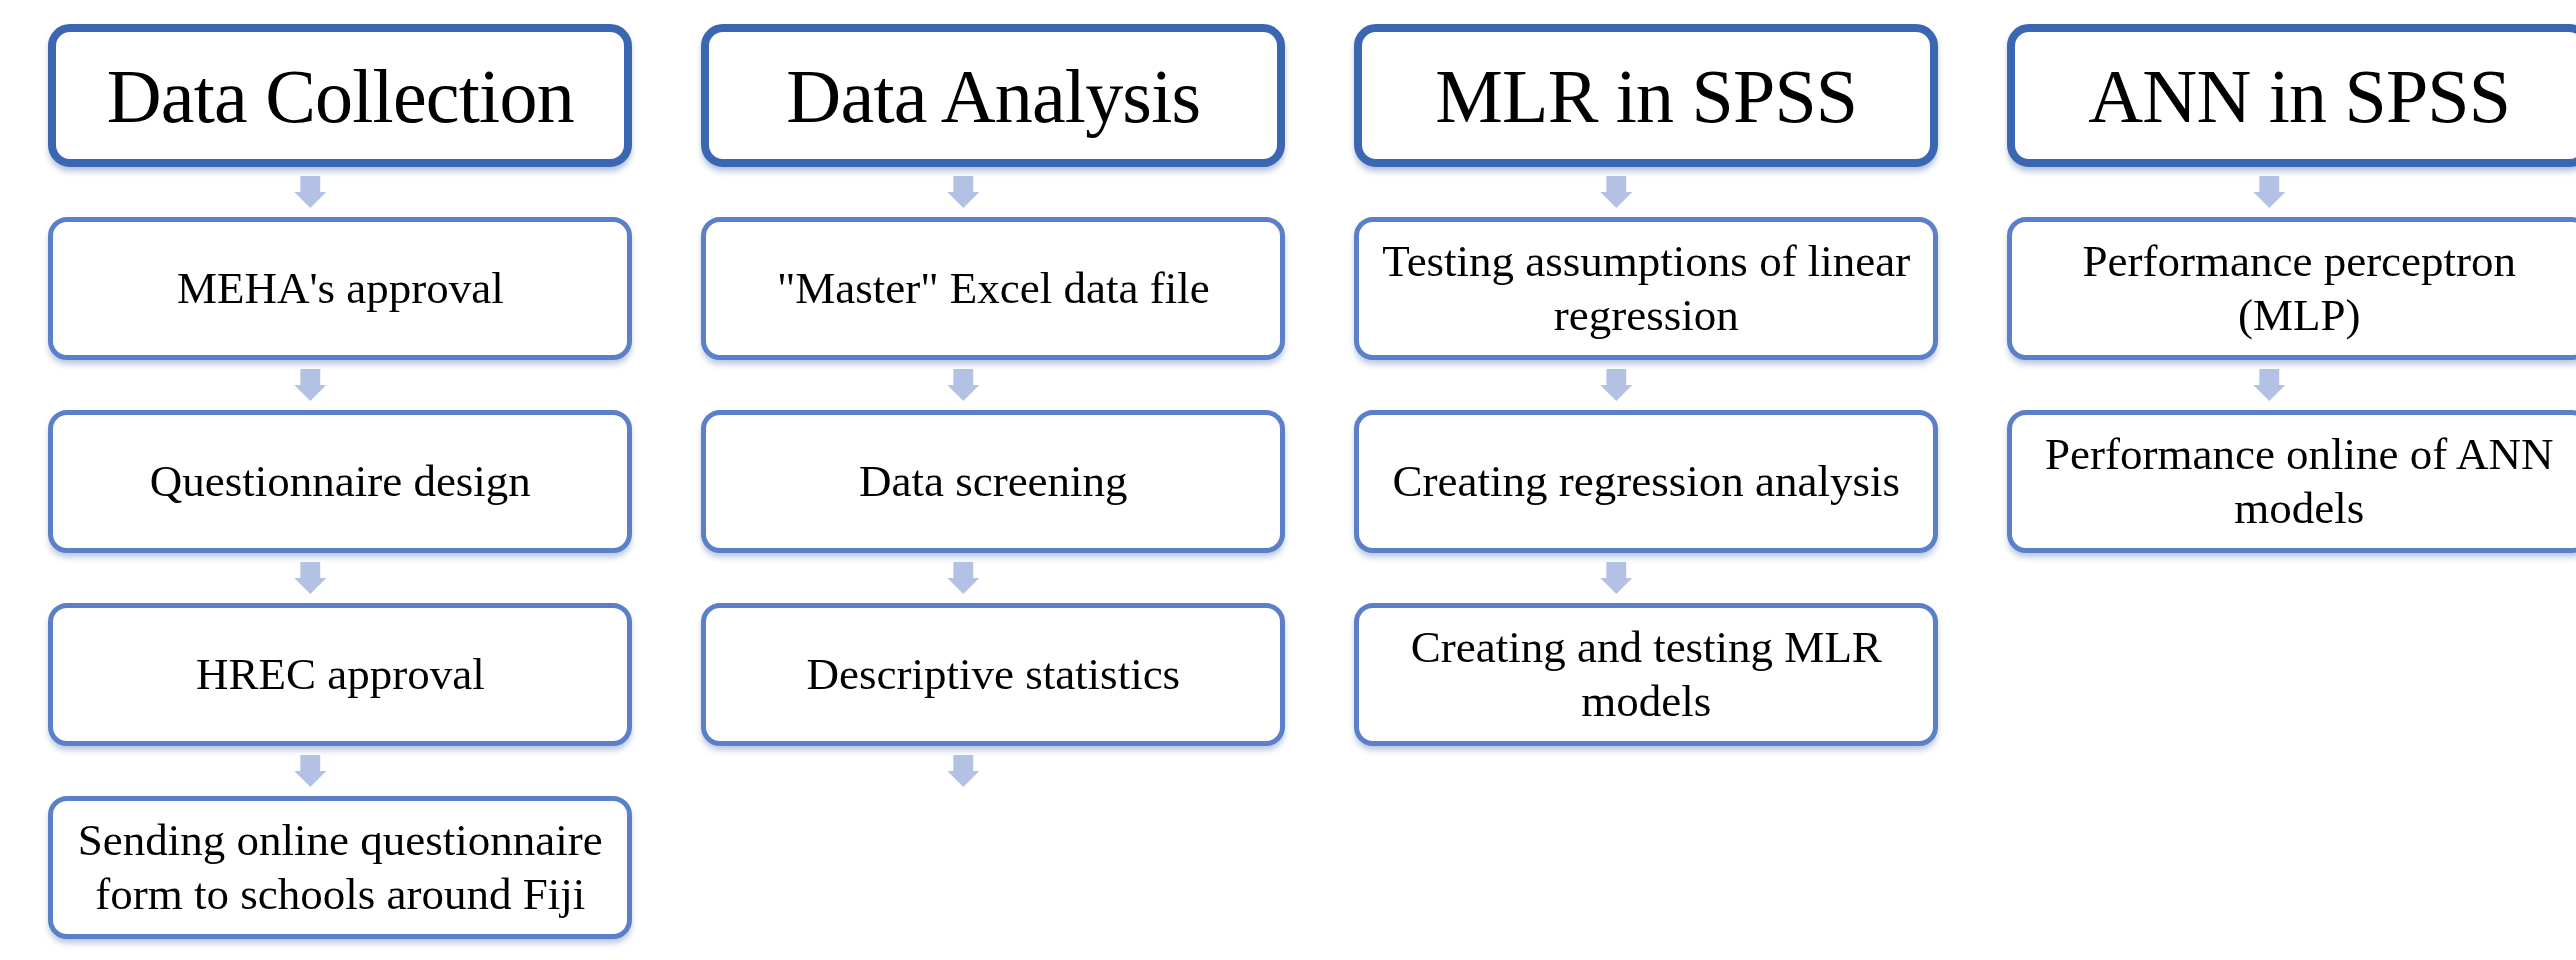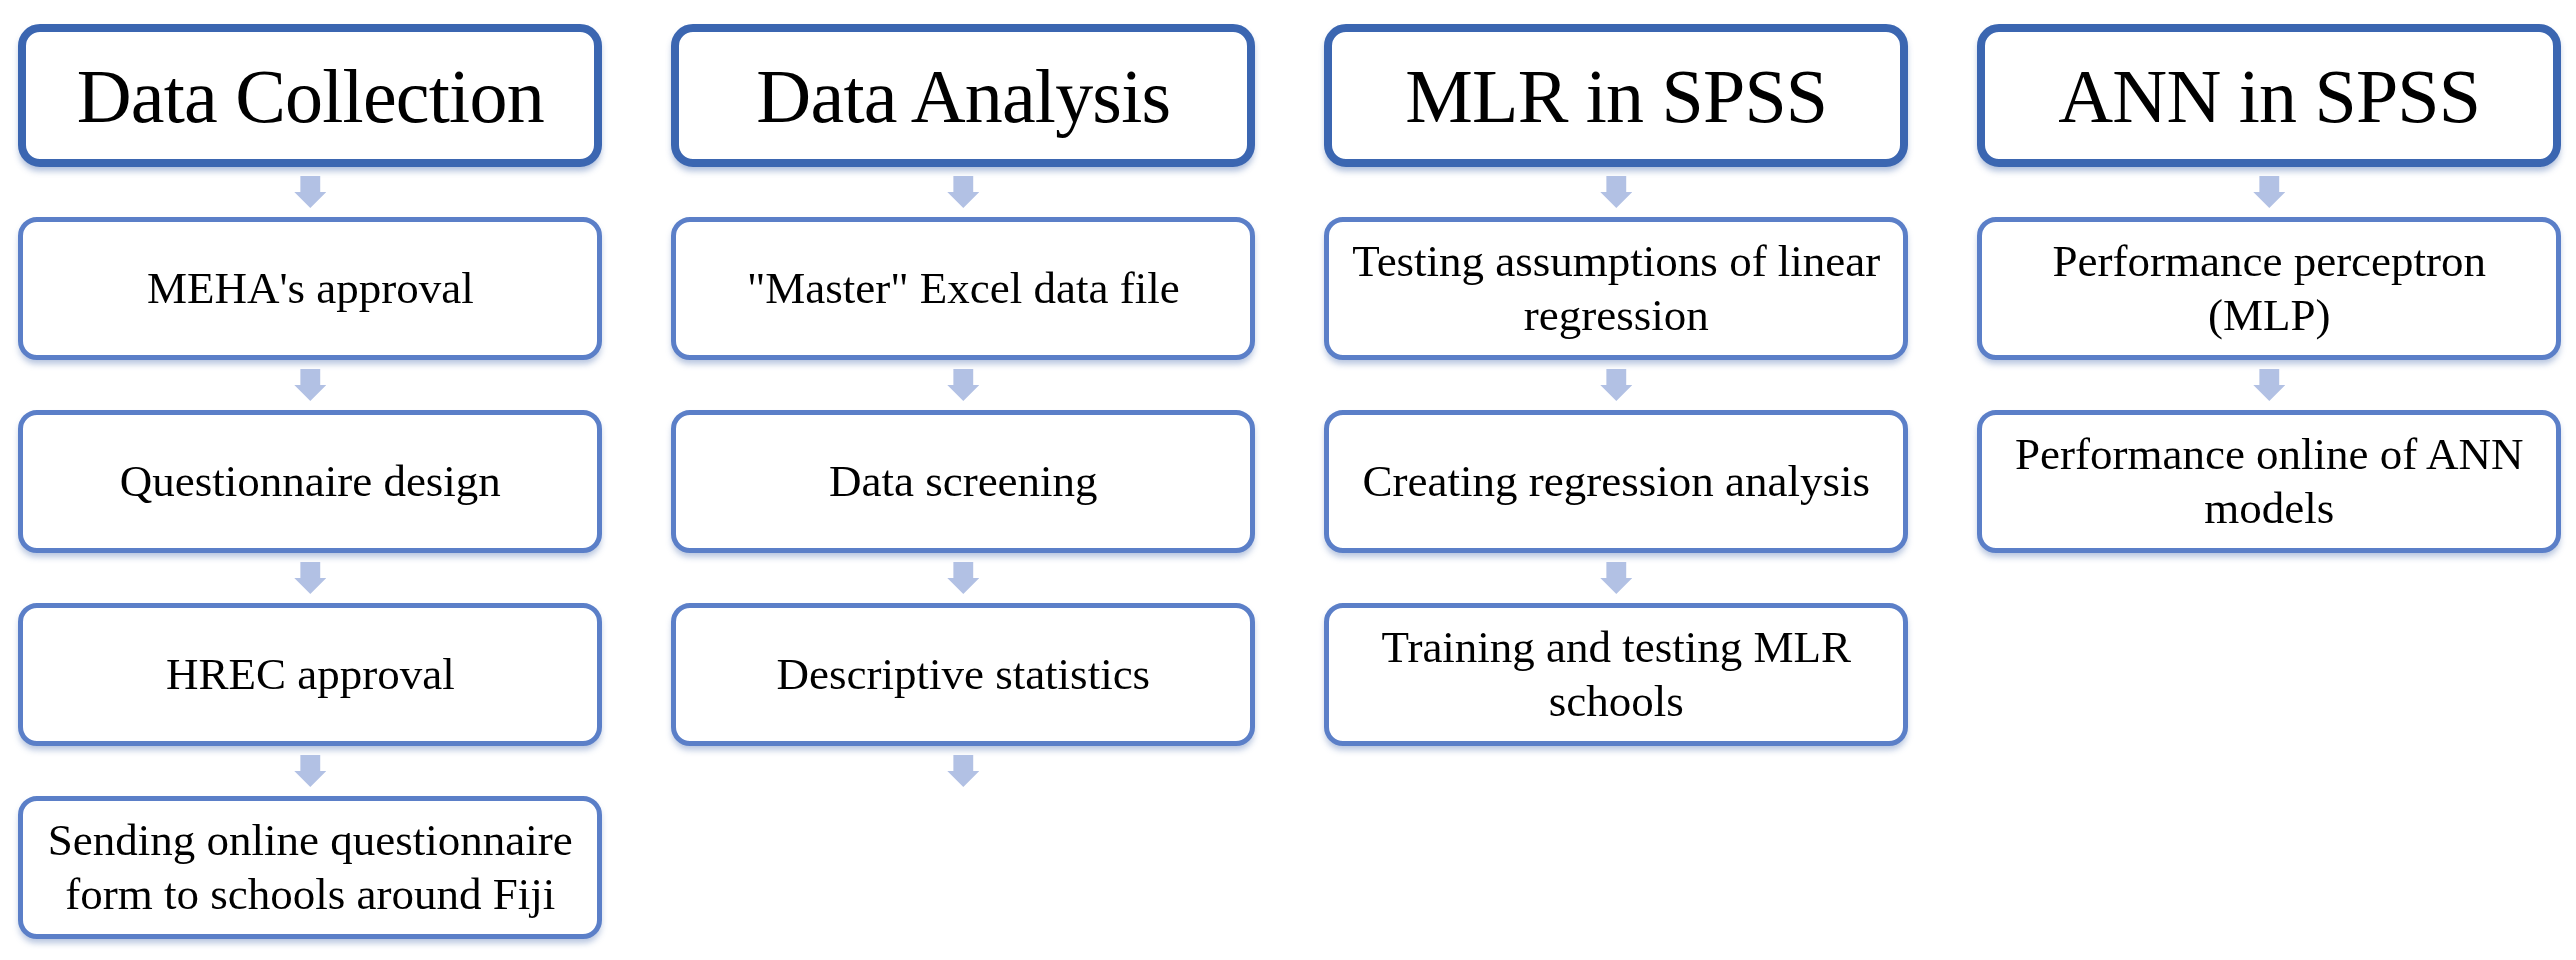--- a/index.html
+++ b/index.html
@@ -29,20 +29,21 @@
   }
   .box {
     box-sizing: border-box;
     width: 584px;
     height: 143px;
     background: #ffffff;
     display: flex;
     align-items: center;
     justify-content: center;
     text-align: center;
+    margin-left: 30px;
   }
   .header-box {
     border: 8px solid var(--header-border, #3b66b1);
     border-radius: 22px;
     box-shadow: 0 4.8px 6.4px -1.6px rgba(76, 110, 176, 0.45);
     font-size: 76px;
     line-height: 1.0;
     letter-spacing: -0.8px;
   }
   .step-box {
@@ -142,21 +143,21 @@
       <div class="arrow-zone">
         <div class="arrow"></div>
       </div>
       <div class="box step-box">
         <span class="step-text">Creating regression analysis</span>
       </div>
       <div class="arrow-zone">
         <div class="arrow"></div>
       </div>
       <div class="box step-box">
-        <span class="step-text">Training and testing MLR schools</span>
+        <span class="step-text">Creating and testing MLR models</span>
       </div>
     </div>
     <div class="column">
       <div class="box header-box">
         <span class="header-text">ANN in SPSS</span>
       </div>
       <div class="arrow-zone">
         <div class="arrow"></div>
       </div>
       <div class="box step-box">

